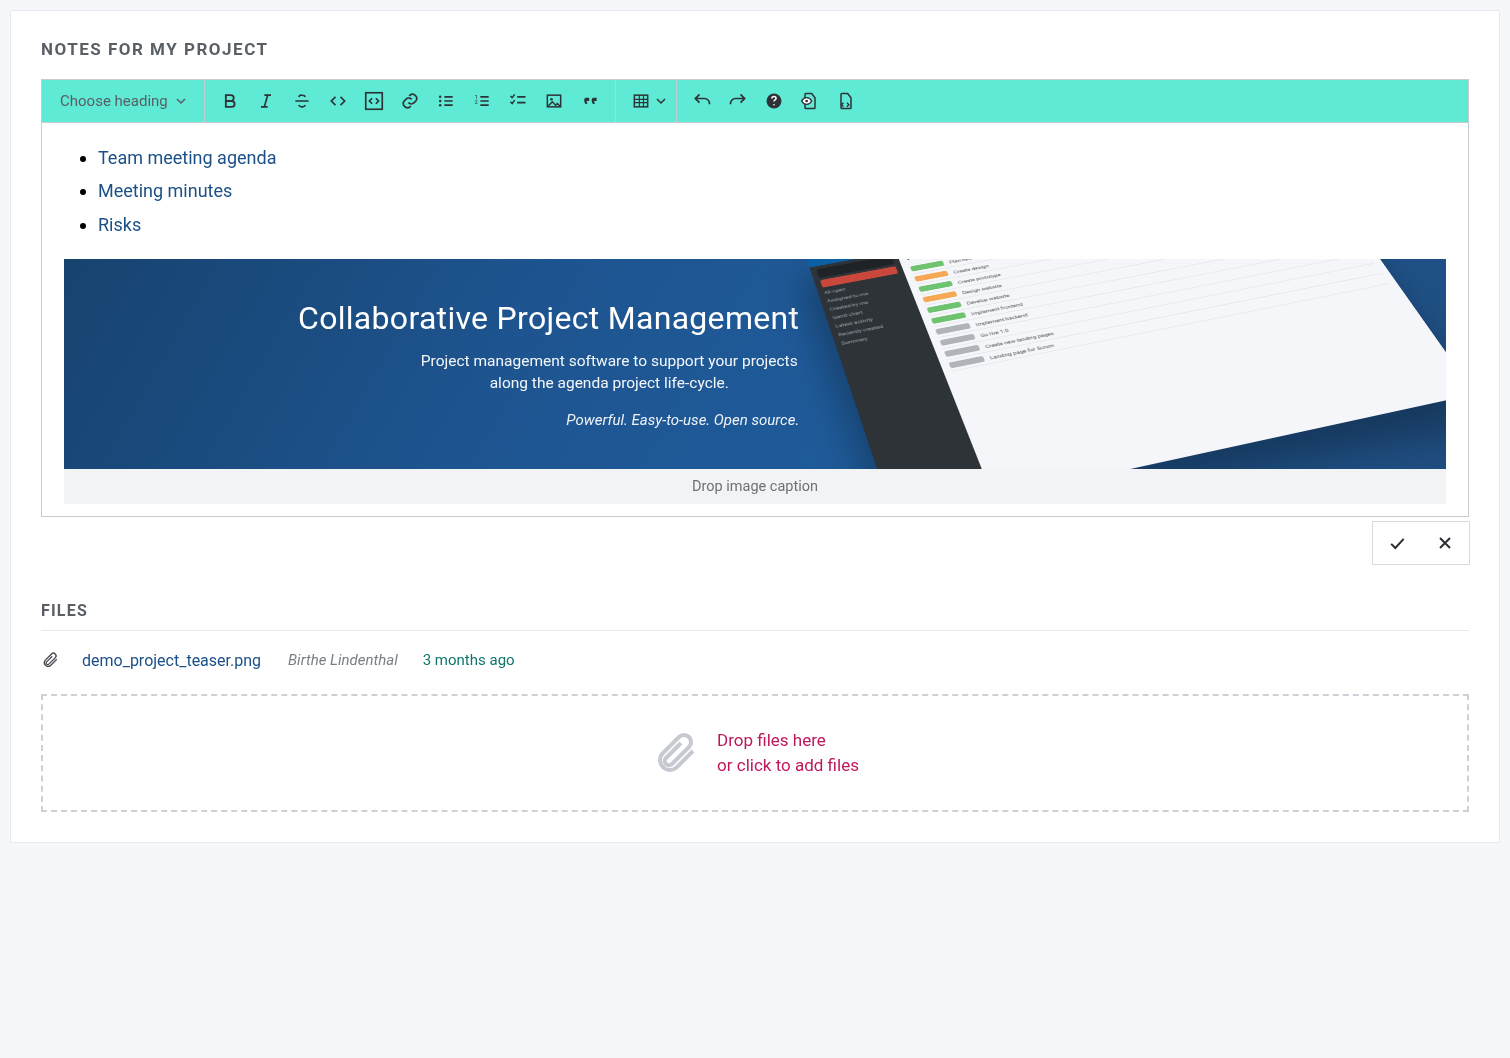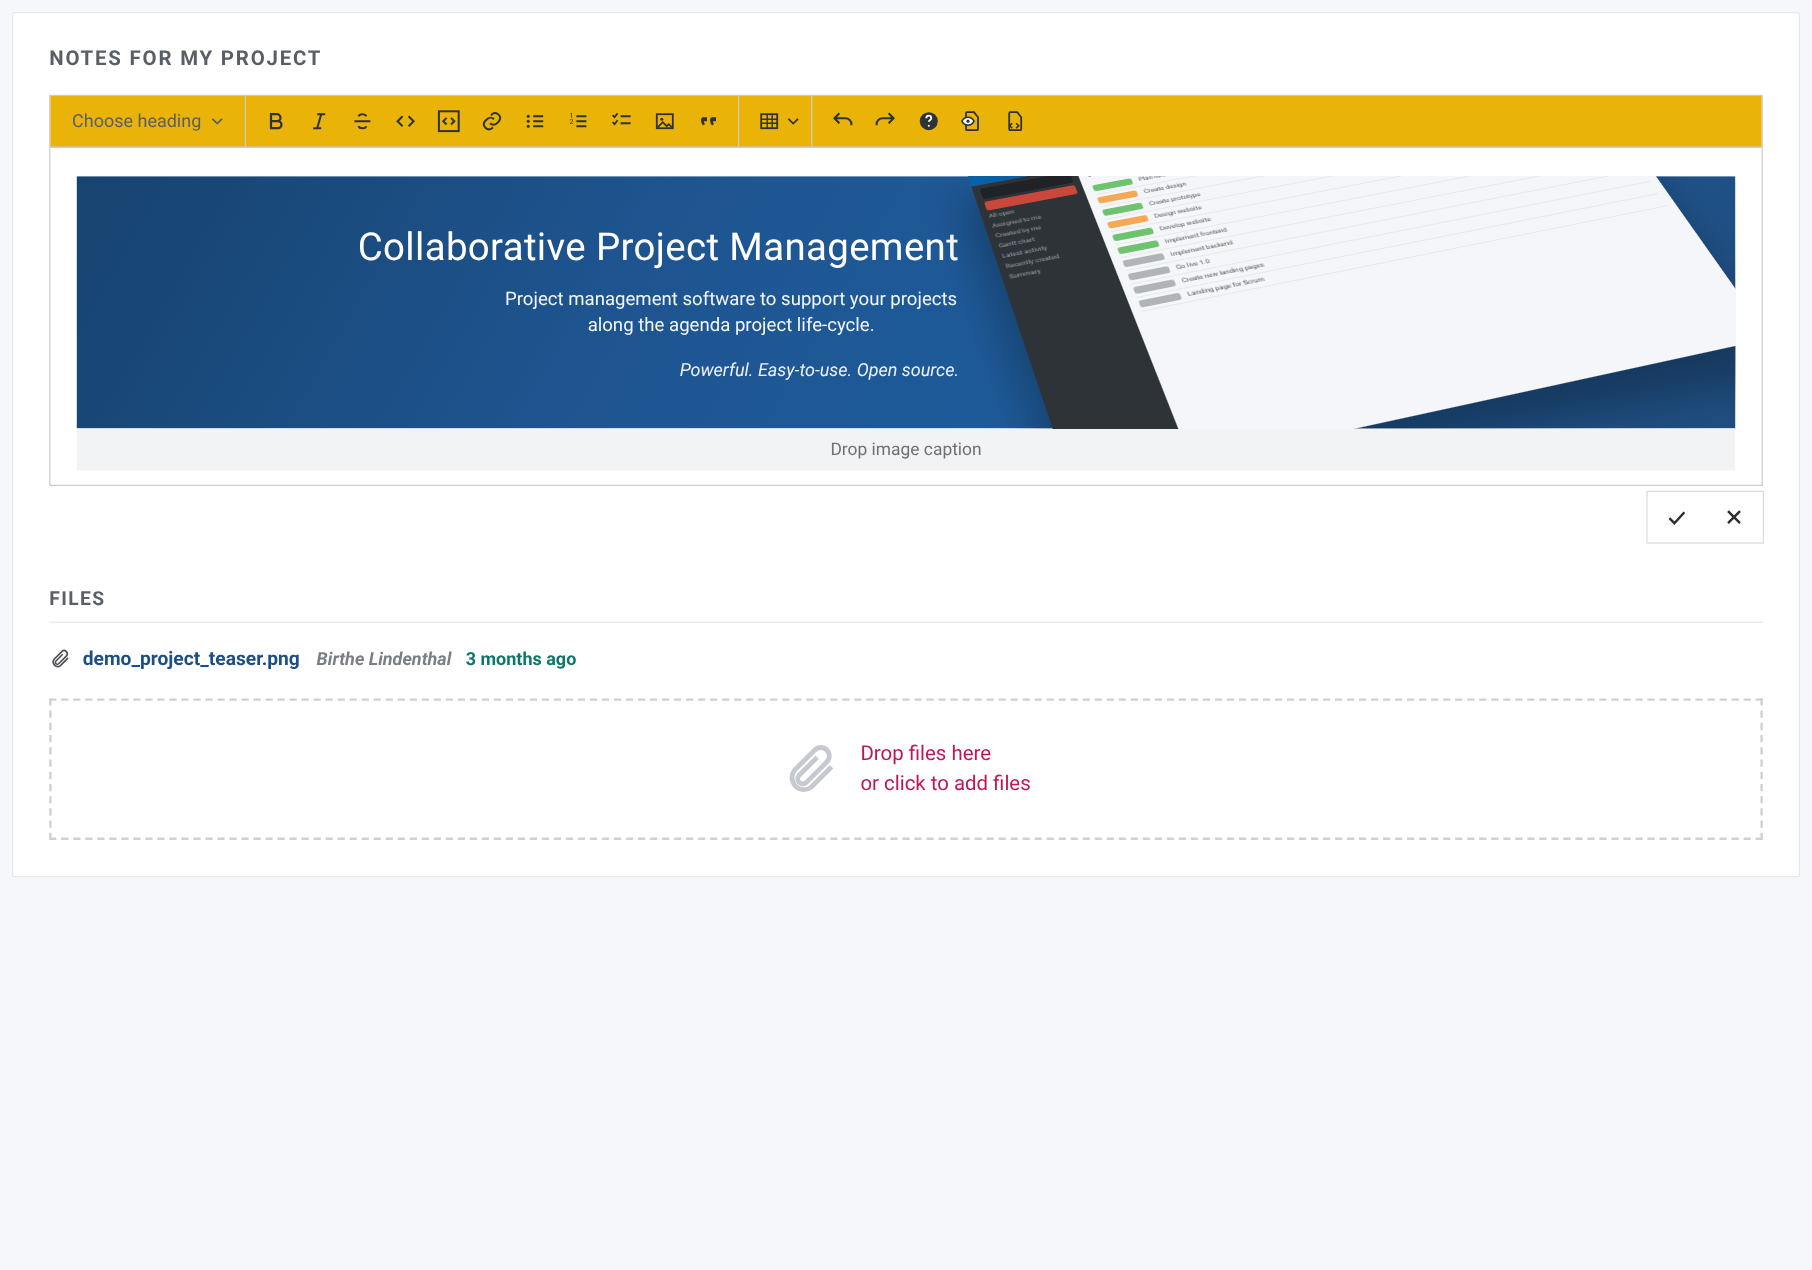--- a/index.html
+++ b/index.html
@@ -22,21 +22,21 @@
     text-transform: uppercase;
     margin-bottom: 20px;
   }
   .editor-wrap {
     border: 1px solid #c7ccd1;
   }
   .toolbar {
     display: flex;
     flex-wrap: wrap;
     border-bottom: 1px solid #c7ccd1;
-    background: #eab308;
+    background: #5eead4;
   }
   .tb-group {
     display: flex;
     align-items: center;
     border-right: 1px solid #c7ccd1;
     padding: 6px 8px;
     gap: 2px;
   }
   .tb-group:last-child { border-right: none; }
   .heading-select {
@@ -206,24 +206,23 @@
     font-weight: 700;
     letter-spacing: 1.2px;
     color: #5a5f66;
     border-bottom: 1px solid #e6e9ed;
     padding-bottom: 10px;
     margin-bottom: 20px;
   }
   .file-row {
     display: flex;
     align-items: center;
-    gap: 10px;
+    gap: 23px;
     font-size: 15px;
     margin-bottom: 24px;
-    font-weight: bold;
   }
   .file-row .clip { width: 18px; height: 18px; color: #4a4e54; }
   .file-name { color: #1b5087; cursor: pointer; font-size: 16px; }
   .file-author { color: #7a7f86; font-style: italic; margin-left: 4px; }
   .file-time { color: #0f766e; margin-left: 2px; }
   .dropzone {
     border: 2px dashed #cdd1d6;
     height: 118px;
     display: flex;
     align-items: center;
@@ -360,20 +359,25 @@
           <svg viewBox="0 0 24 24">
               <path d="M14 3H7a1 1 0 00-1 1v16a1 1 0 001 1h10a1 1 0 001-1V8z" fill="none" stroke="currentColor" stroke-width="1.8"></path>
               <path d="M9 14l-2.5 2.5L9 19M13 14l2.5 2.5L13 19" fill="none" stroke="currentColor" stroke-width="1.6"></path>
             </svg>
         </div>
       </div>
 
     </div>
 
     <div class="editor-body">
+      <ul>
+        <li>Team meeting agenda</li>
+        <li>Meeting minutes</li>
+        <li>Risks</li>
+      </ul>
 
       <div class="image-block">
         <div class="banner">
           <div class="banner-left">
             <div class="banner-title">Collaborative Project Management</div>
             <div class="banner-sub">Project management software to support your projects along the agenda project life-cycle.</div>
             <div class="banner-tag">Powerful. Easy-to-use. Open source.</div>
           </div>
           <div class="banner-right">
             <div class="mock-screen">

